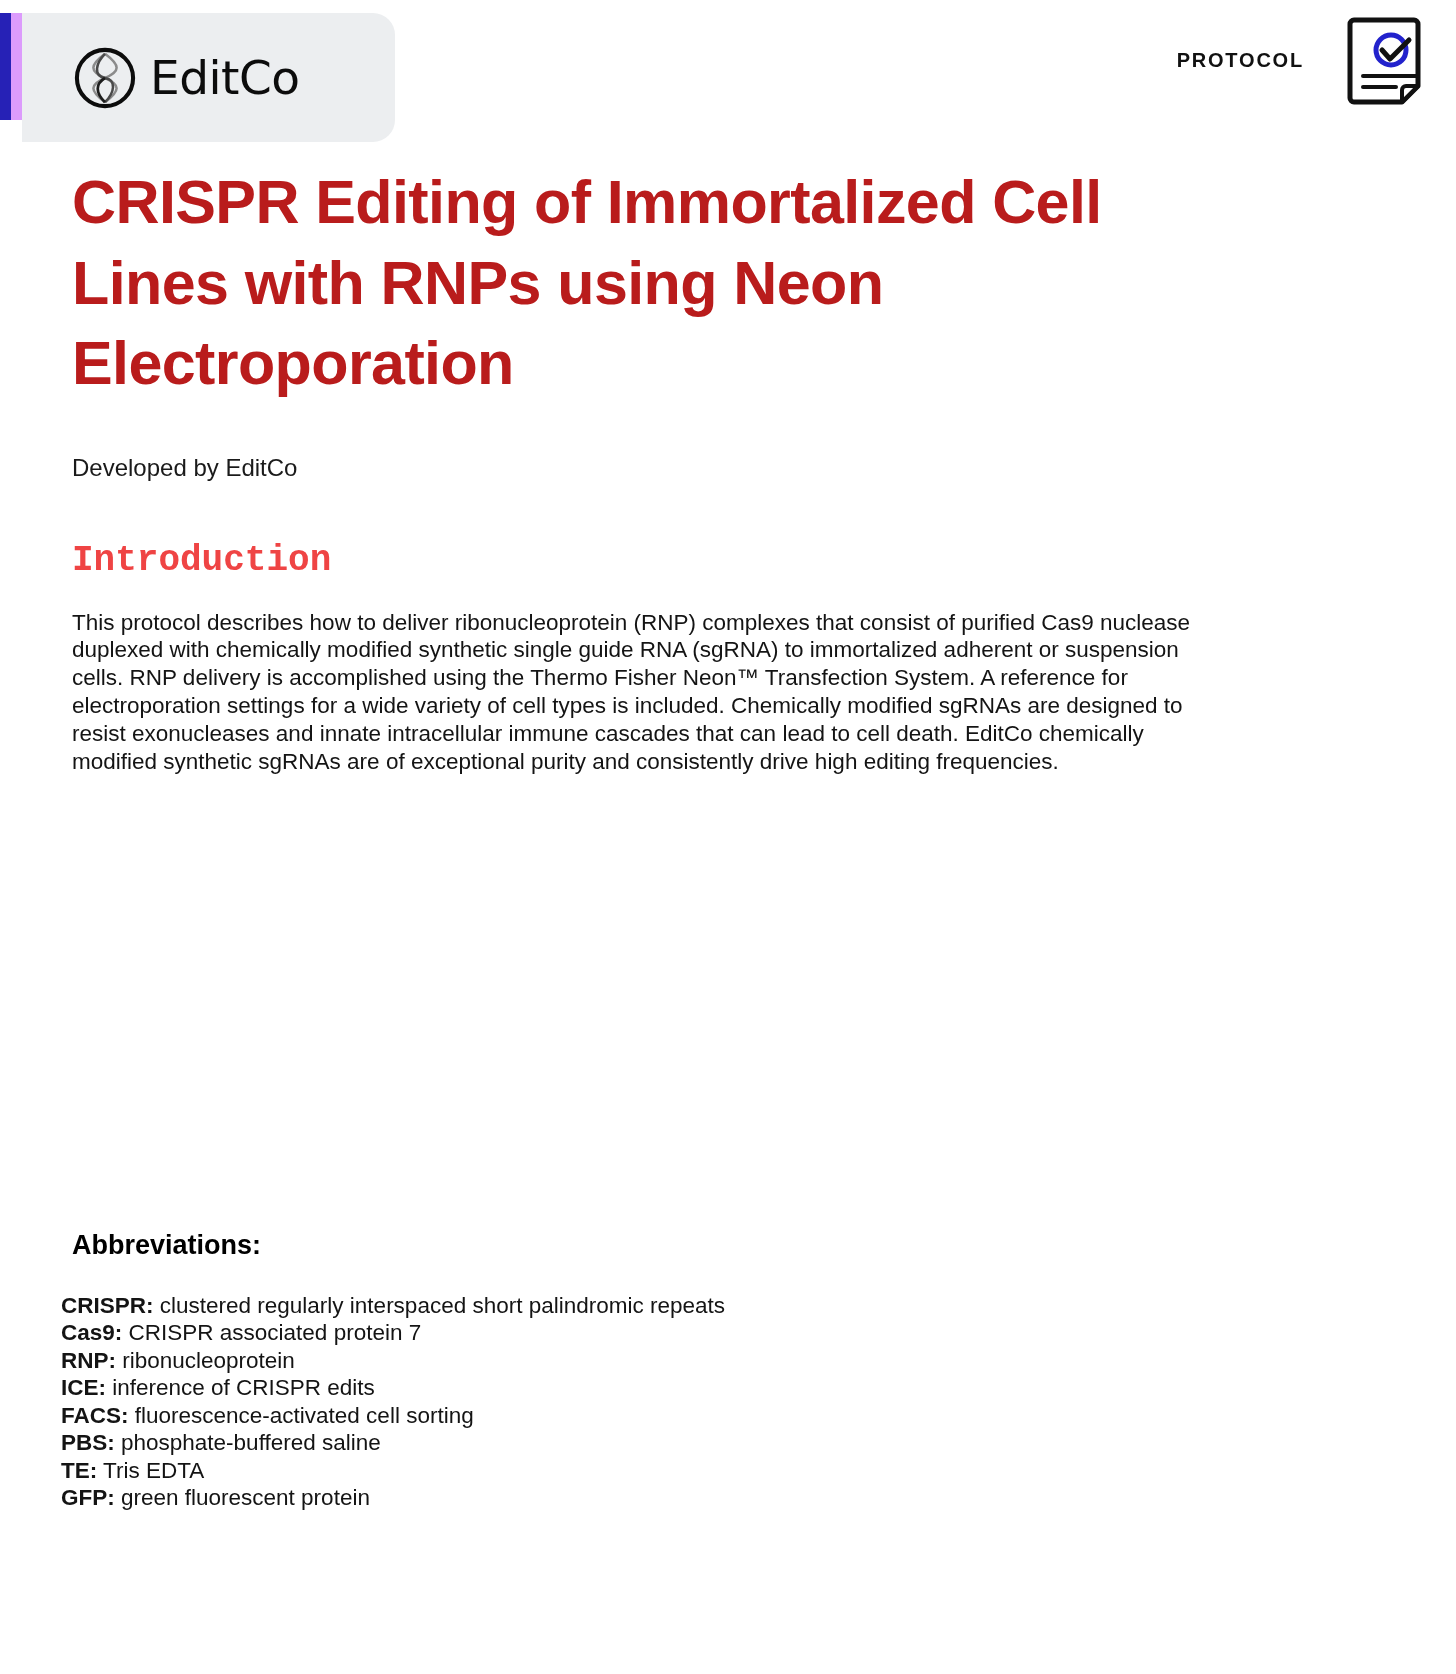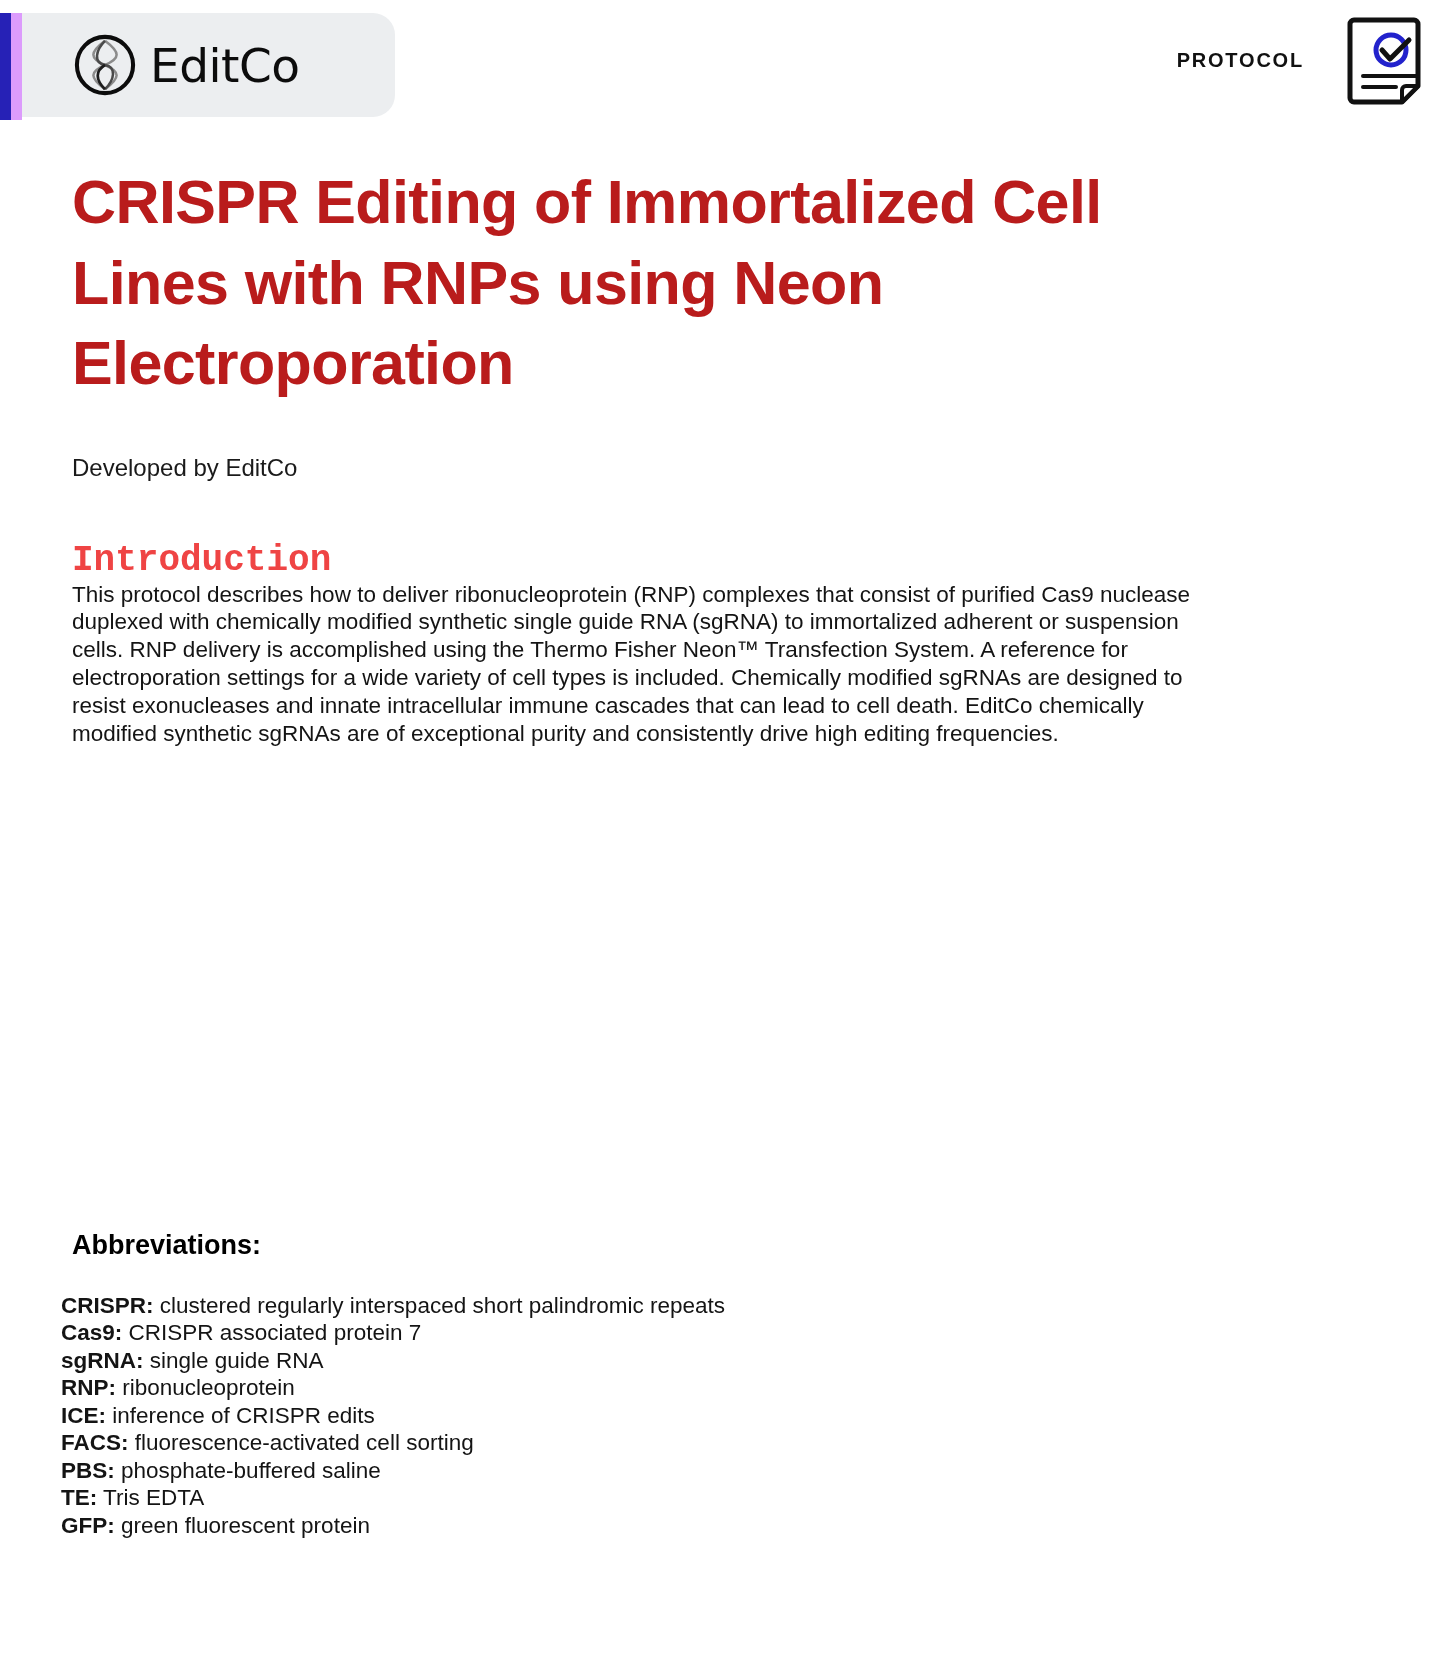--- a/index.html
+++ b/index.html
@@ -42,21 +42,21 @@
   .bar-violet {
     position: absolute;
     left: 11px; top: 0;
     width: 11px; height: 107px;
     background: #dc9bfc;
   }
 
   .logo-plate {
     position: absolute;
     left: 22px; top: 0;
-    width: 373px; height: 104px;
+    width: 373px; height: 129px;
     background: #eceef0;
     border-radius: 0 22px 22px 0;
     display: flex;
     align-items: center;
     padding-left: 52px;
   }
 
   .logo-mark { width: 62px; height: 62px; flex: none; }
 
   .logo-word {
@@ -116,20 +116,21 @@
     font-size: 36px;
     font-weight: bold;
     color: #ef4444;
     margin-top: 58px;
   }
 
   .body-paragraph {
     font-size: 22.5px;
     line-height: 1.24;
     color: #141414;
+    margin-top: 28px;
     max-width: 1150px;
     text-align: left;
   }
 
   .abbrev-heading {
     font-family: "Liberation Sans Narrow", "Liberation Sans", sans-serif;
     font-size: 27px;
     font-weight: bold;
     color: #000000;
     position: absolute;
@@ -193,20 +194,19 @@
 
   <p class="body-paragraph">This protocol describes how to deliver ribonucleoprotein (RNP) complexes that consist of purified Cas9 nuclease duplexed with chemically modified synthetic single guide RNA (sgRNA) to immortalized adherent or suspension cells. RNP delivery is accomplished using the Thermo Fisher Neon™ Transfection System. A reference for electroporation settings for a wide variety of cell types is included. Chemically modified sgRNAs are designed to resist exonucleases and innate intracellular immune cascades that can lead to cell death. EditCo chemically modified synthetic sgRNAs are of exceptional purity and consistently drive high editing frequencies.</p>
 
 </div>
 
 <div class="abbrev-heading">Abbreviations:</div>
 
 <div class="abbrev-list" id="abbrev-list">
     <div class="abbrev-row"><span class="abbrev-term">CRISPR:</span><span class="abbrev-def"> clustered regularly interspaced short palindromic repeats</span></div>
     <div class="abbrev-row"><span class="abbrev-term">Cas9:</span><span class="abbrev-def"> CRISPR associated protein 7</span></div>
-    <div class="abbrev-row"><span class="abbrev-term">sgRNA:</span><span class="abbrev-def"> single guide RNA</span></div>
     <div class="abbrev-row"><span class="abbrev-term">RNP:</span><span class="abbrev-def"> ribonucleoprotein</span></div>
     <div class="abbrev-row"><span class="abbrev-term">ICE:</span><span class="abbrev-def"> inference of CRISPR edits</span></div>
     <div class="abbrev-row"><span class="abbrev-term">FACS:</span><span class="abbrev-def"> fluorescence-activated cell sorting</span></div>
     <div class="abbrev-row"><span class="abbrev-term">PBS:</span><span class="abbrev-def"> phosphate-buffered saline</span></div>
     <div class="abbrev-row"><span class="abbrev-term">TE:</span><span class="abbrev-def"> Tris EDTA</span></div>
     <div class="abbrev-row"><span class="abbrev-term">GFP:</span><span class="abbrev-def"> green fluorescent protein</span></div>
   </div>
 
 </body></html>

